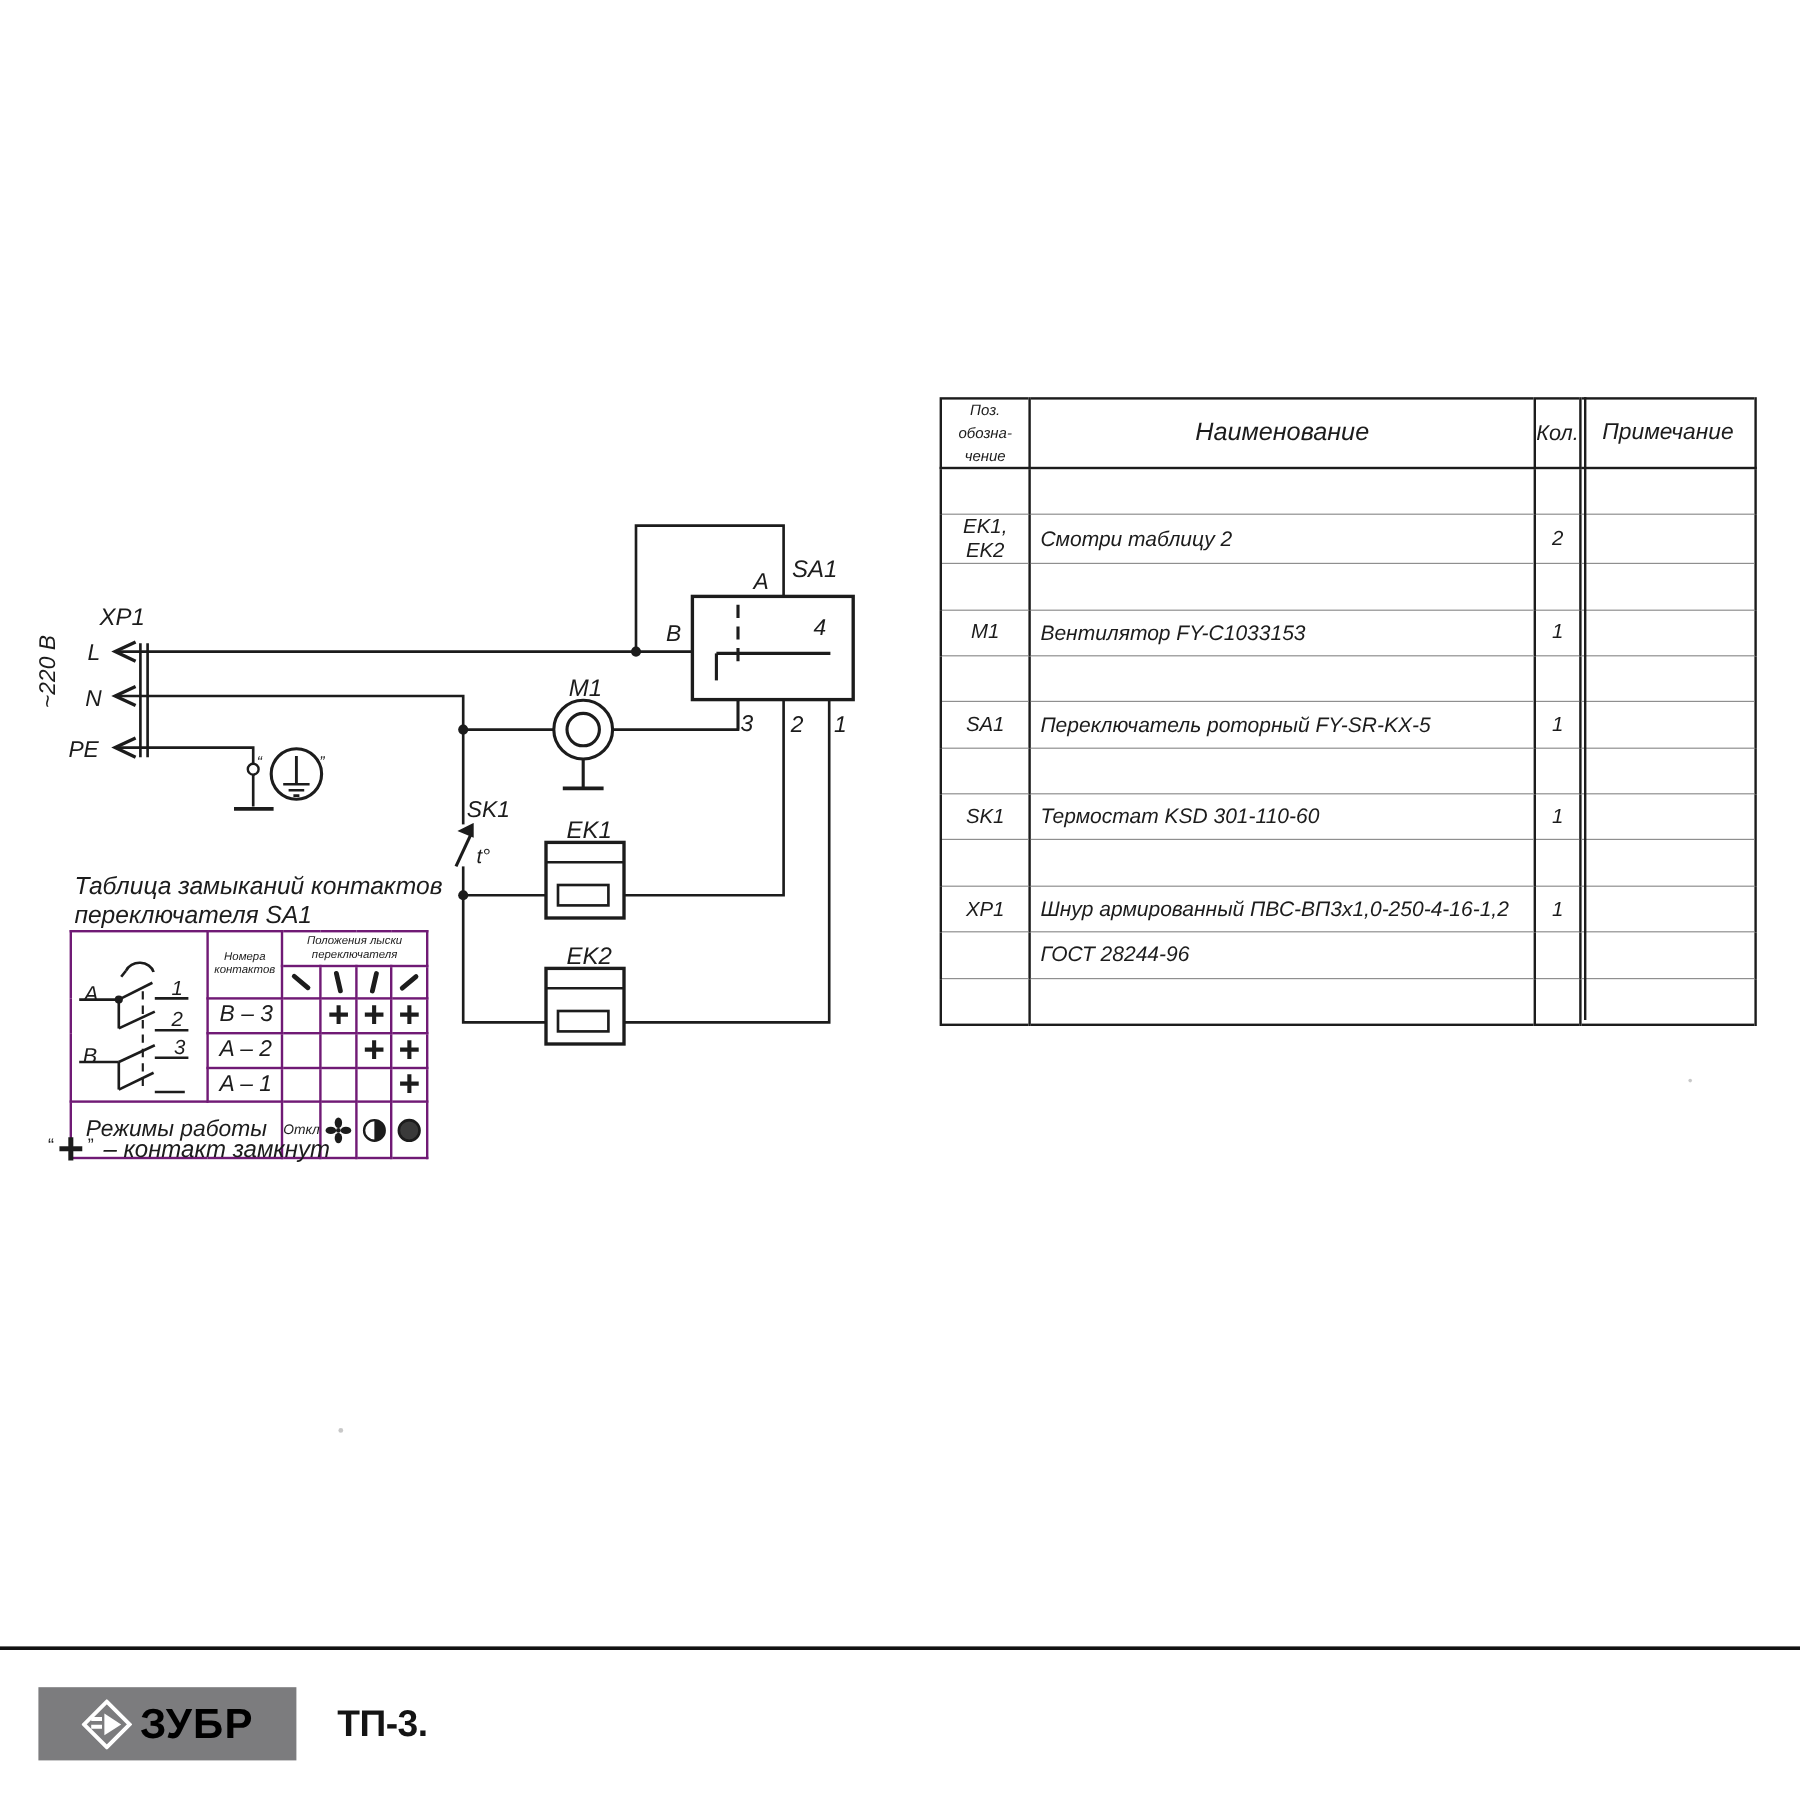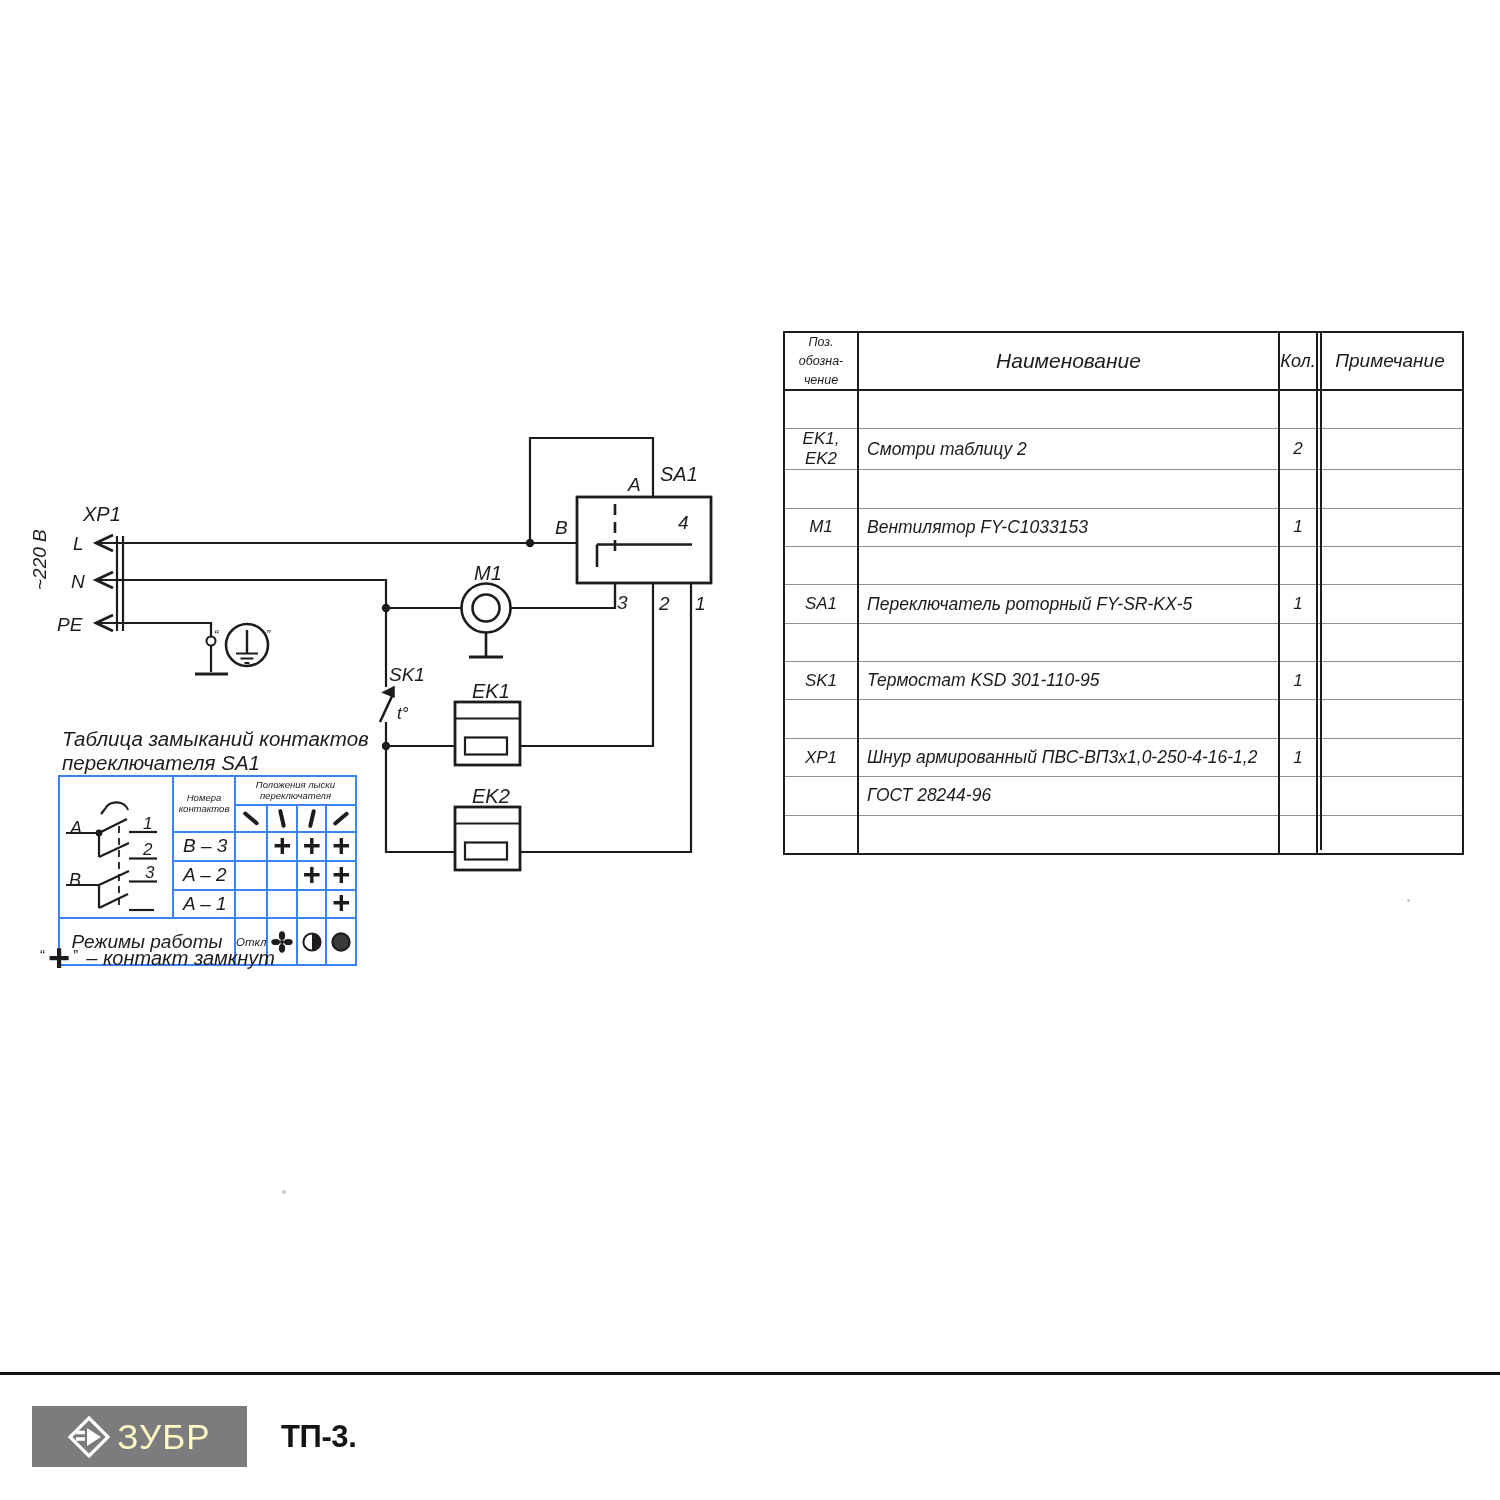--- a/index.html
+++ b/index.html
@@ -6,21 +6,21 @@
   body{width:1500px;height:1500px;position:relative;background:#fff;overflow:hidden;
        font-family:"Liberation Sans",sans-serif;color:#1c1c1c;}
   .abs{position:absolute;}
   .draft{font-style:italic;color:#1c1c1c;}
   svg{display:block;}
   svg text{font-family:"Liberation Sans",sans-serif;font-style:italic;fill:#1c1c1c;}
 
   
   #contact-title{left:62px;top:727px;font-size:20.5px;line-height:1.18;white-space:pre-line;}
   #contact-table{left:58px;top:775px;border-collapse:collapse;table-layout:fixed;}
-  #contact-table td{border:2px solid #3b82f6;padding:0;text-align:center;vertical-align:middle;}
+  #contact-table td{border:2px solid #701a75;padding:0;text-align:center;vertical-align:middle;}
   #contact-table{border:2.5px solid #1c1c1c;}
   td.cell-diagram{background:#fff;}
   .hdr-small{font-size:9.5px;font-style:italic;line-height:1.15;white-space:pre-line;}
   .row-label{font-size:19px;font-style:italic;text-align:left !important;padding-left:9px !important;}
   .mark{font-size:31px;font-weight:700;line-height:0.6;}
   .pos-line{width:3.6px;height:19px;background:#1c1c1c;margin:0 auto;border-radius:2px;}
   .p1{transform:rotate(-50deg);} .p2{transform:rotate(-13deg);}
   .p3{transform:rotate(13deg);}  .p4{transform:rotate(50deg);}
   .mode-off{font-size:11.5px;font-style:italic;}
   #legend{left:40px;top:944px;display:flex;align-items:flex-start;}
@@ -41,21 +41,21 @@
   .hdr-note{font-size:19px;font-style:italic;}
   td.c-pos{text-align:center;font-size:17px;font-style:italic;}
   td.c-name{text-align:left;padding-left:8px !important;font-size:17.5px;font-style:italic;}
   td.c-qty{text-align:center;font-size:17px;font-style:italic;}
   #parts-dblline{left:1320px;top:331px;width:1.6px;height:519px;background:#1c1c1c;}
 
   
   #footer-rule{left:0;top:1372px;width:1500px;height:3px;background:#121212;}
   #brand-box{left:32px;top:1406px;width:215px;height:61px;background:#7c7c7e;
              display:flex;align-items:center;justify-content:center;gap:7px;}
-  #brand-text{color:#fef9c3;font-size:35px;font-weight:400;letter-spacing:1px;}
+  #brand-text{color:#000000;font-size:35px;font-weight:700;letter-spacing:1px;}
   #footer-title{left:281px;top:1406px;height:61px;display:flex;align-items:center;
                 letter-spacing:-0.4px;}
   #footer-title .b{font-size:31px;font-weight:700;color:#141414;}
   #footer-title .r{font-size:31px;font-weight:400;color:#3a3a3a;margin-left:9px;}
   .speck{border-radius:50%;background:#9a9a9a;opacity:.55;}
 </style>
 </head>
 <body>
 
 <svg class="abs" style="left:0;top:0;pointer-events:none;" width="760" height="980" viewBox="0 0 760 980">
@@ -320,21 +320,21 @@
         <td></td>
       </tr>
   <tr style="height:38.4px">
         <td class="c-pos"></td>
         <td class="c-name"></td>
         <td class="c-qty"></td>
         <td></td>
       </tr>
   <tr style="height:38.4px">
         <td class="c-pos">SK1</td>
-        <td class="c-name">Термостат KSD 301-110-95</td>
+        <td class="c-name">Термостат KSD 301-110-60</td>
         <td class="c-qty">1</td>
         <td></td>
       </tr>
   <tr style="height:38.4px">
         <td class="c-pos"></td>
         <td class="c-name"></td>
         <td class="c-qty"></td>
         <td></td>
       </tr>
   <tr style="height:38.4px">

